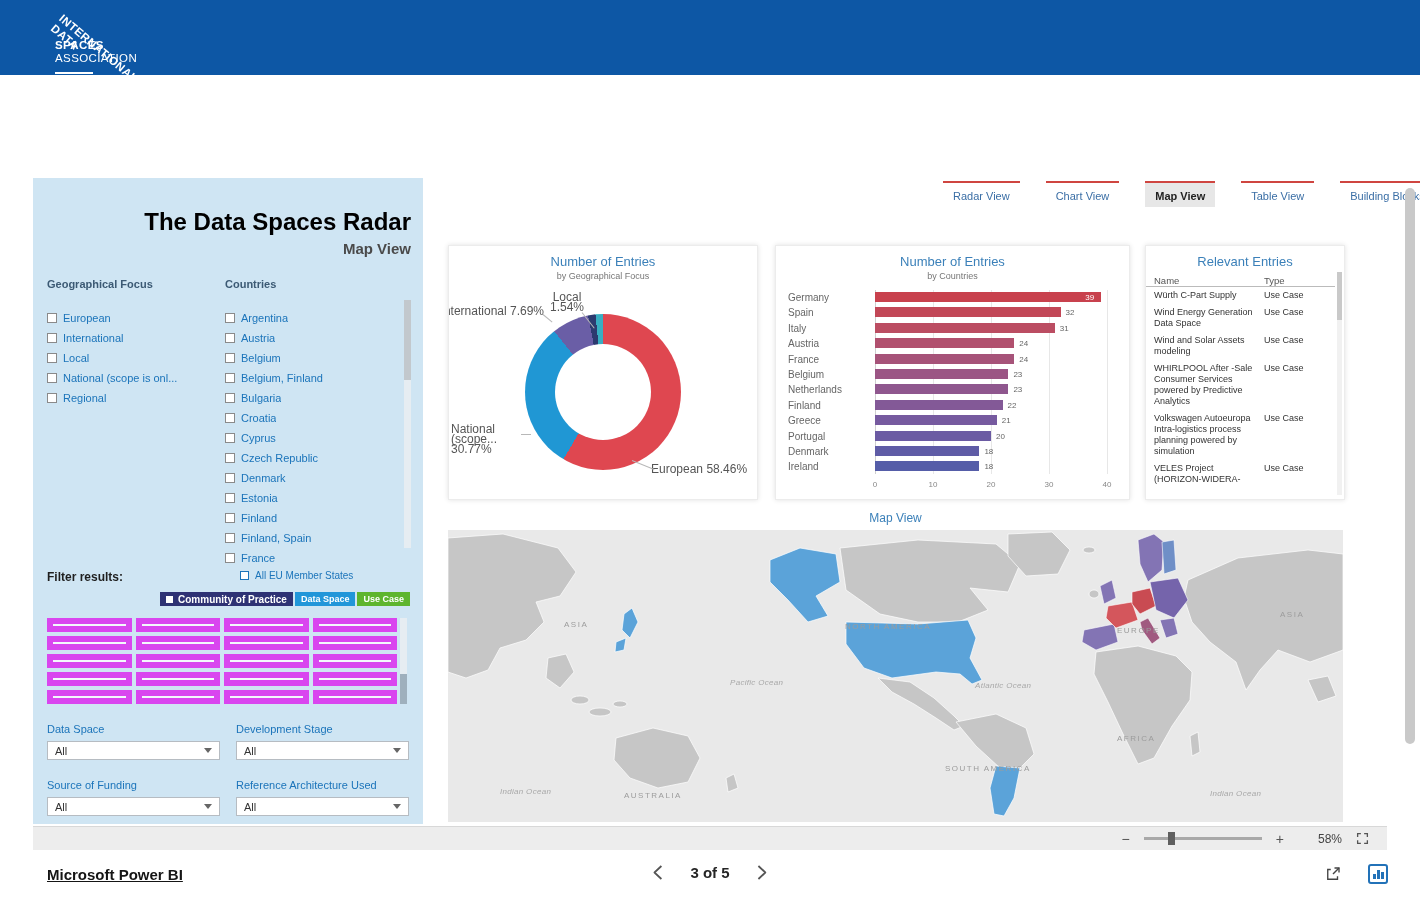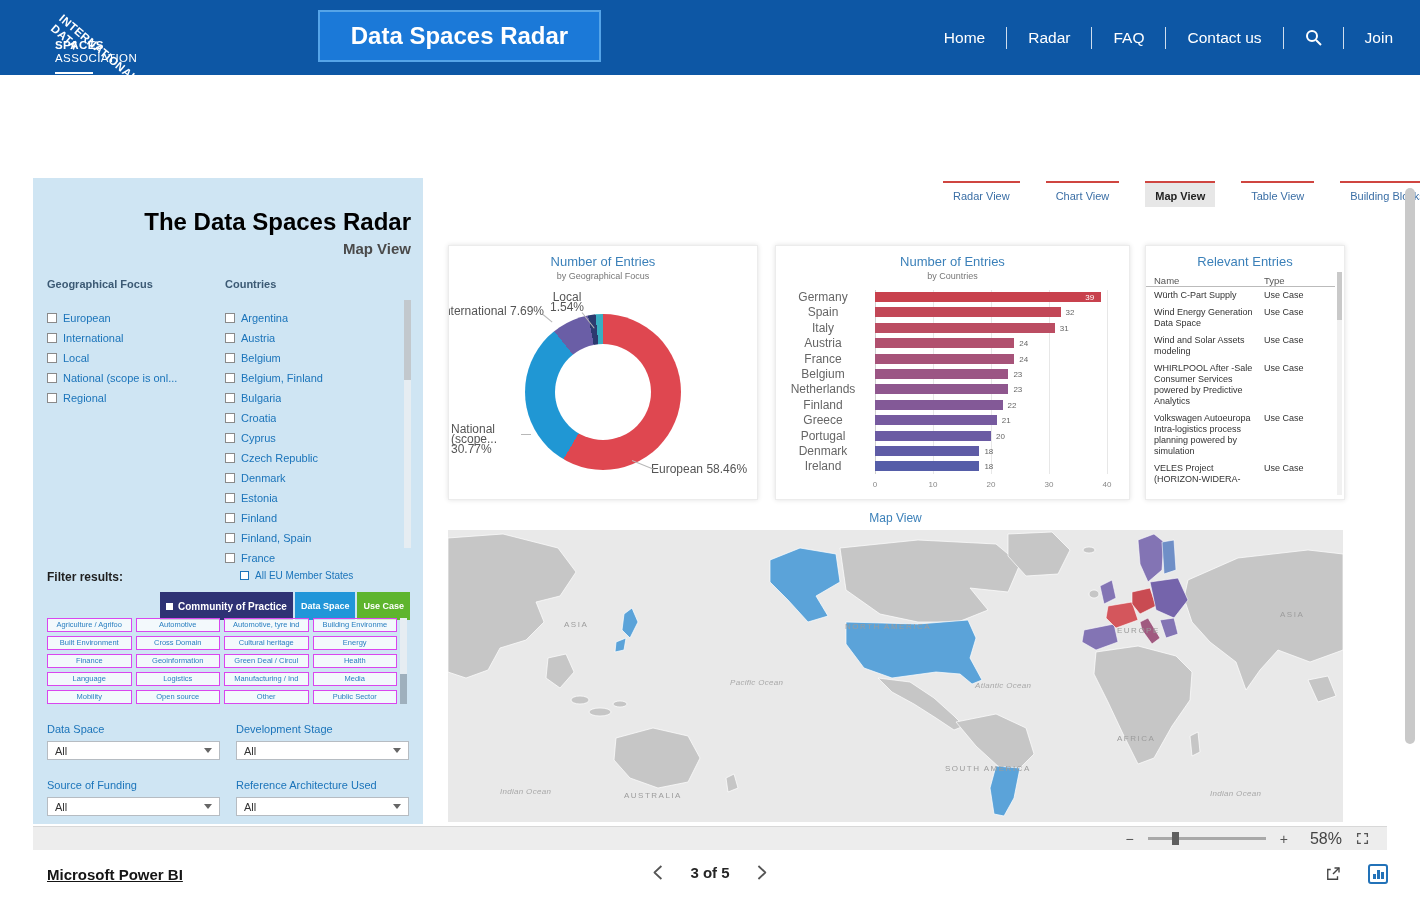--- a/index.html
+++ b/index.html
@@ -33,25 +33,25 @@
   .chk-row{display:flex;align-items:center;margin-bottom:8px;cursor:pointer;}
   .chk{width:10px;height:10px;background:#fff;border:1px solid #8a8a8a;margin-right:6px;flex:none;}
   .chk-lab{font-size:11px;color:#1b74ba;white-space:nowrap;overflow:hidden;}
   .v-scroll{position:absolute;right:0;top:22px;width:7px;height:248px;background:#e6edf2;}
   .v-thumb{position:absolute;left:0;top:0;width:7px;height:80px;background:#c2c8cd;}
   .filter-results{position:absolute;left:14px;top:392px;font-size:12px;font-weight:bold;color:#1f1f1f;}
   .eu-row{position:absolute;left:207px;top:392px;display:flex;align-items:center;cursor:pointer;}
   .eu-row .chk{width:9px;height:9px;border-color:#1b74ba;}
   .eu-row .chk-lab{font-size:10px;}
   .type-buttons{position:absolute;right:13px;top:414px;display:flex;gap:2px;}
-  .type-btn{height:28px;display:flex;align-items:center;gap:5px;color:#fff;font-size:9px;font-weight:bold;padding:0 6px;cursor:pointer;white-space:nowrap;}
+  .type-btn{height:14px;display:flex;align-items:center;gap:5px;color:#fff;font-size:9px;font-weight:bold;padding:0 6px;cursor:pointer;white-space:nowrap;}
   .type-btn.cop{font-size:10px;}
   .mini-chk{width:7px;height:7px;background:#fff;border:1px solid #fff;flex:none;}
   .tag-grid{position:absolute;left:14px;top:440px;width:350px;display:grid;grid-template-columns:repeat(4,1fr);gap:4px;}
-  .tag{height:14px;line-height:12px;font-size:7.5px;color:#2a7fc0;border:1px solid #d946ef;background:rgba(255,255,255,.75);text-align:center;overflow:hidden;white-space:nowrap;padding:0 2px;cursor:pointer;}
+  .tag{height:14px;line-height:12px;font-size:7.5px;color:#2a7fc0;border:6px solid #d946ef;background:rgba(255,255,255,.75);text-align:center;overflow:hidden;white-space:nowrap;padding:0 2px;cursor:pointer;}
   .tag-scroll{position:absolute;right:16px;top:440px;width:7px;height:86px;background:#e6edf2;}
   .tag-thumb{position:absolute;left:0;bottom:0;width:7px;height:30px;background:#9fb0bd;}
   .dropdowns{position:absolute;left:14px;top:545px;width:362px;display:grid;grid-template-columns:1fr 1fr;column-gap:16px;row-gap:19px;}
   .dd-label{font-size:11px;color:#1b74ba;margin-bottom:6px;white-space:nowrap;}
   .dd-select{height:19px;background:#fff;border:1px solid #b6bcc2;display:flex;align-items:center;justify-content:space-between;padding:0 7px;font-size:11px;color:#333;cursor:pointer;}
   .dd-chev{width:0;height:0;border-left:4px solid transparent;border-right:4px solid transparent;border-top:5px solid #666;}
 
   
   .report-tabs{position:absolute;left:943px;top:181px;display:flex;gap:26px;}
   .tab{border-top:2px solid #cf4540;padding:7px 10px 5px;font-size:11px;color:#3a6ea5;cursor:pointer;white-space:nowrap;}
@@ -78,21 +78,21 @@
   .l0{left:133px;top:66px;width:20px;transform:rotate(52deg);}
   .l1{left:94px;top:68px;width:12px;transform:rotate(40deg);}
   .l2{left:72px;top:188px;width:10px;}
   .l3{left:183px;top:214px;width:24px;transform:rotate(22deg);}
 
   
   .bar-plot{position:absolute;left:0;top:46px;width:355px;height:202px;}
   .gline{position:absolute;top:-2px;height:184px;width:1px;background:#e7e7e7;}
   .tick{position:absolute;top:188px;width:20px;text-align:center;font-size:8px;color:#888;}
   .bar-row{position:absolute;left:0;width:100%;height:10px;cursor:pointer;}
-  .bar-cat{position:absolute;left:0;top:1px;width:94px;font-size:12px;color:#666;text-align:center;line-height:9px;white-space:nowrap;}
+  .bar-cat{position:absolute;left:12px;top:1px;width:94px;font-size:10px;color:#666;text-align:left;line-height:9px;white-space:nowrap;}
   .bar-fill{position:absolute;left:99px;top:0;height:10px;}
   .bar-val{position:absolute;top:1px;font-size:8px;color:#666;line-height:9px;}
   .bar-val.inside{color:#fff;}
 
   
   .tbl{position:absolute;left:0;top:26px;right:9px;bottom:2px;overflow:hidden;}
   .tr{display:flex;padding:3px 0;cursor:pointer;}
   .tr.th{cursor:default;border-bottom:1px solid #bbb;padding-bottom:0;}
   .td-name{width:112px;padding-left:8px;padding-right:4px;font-size:9px;color:#333;line-height:11px;}
   .td-type{width:66px;padding-left:6px;font-size:9px;color:#333;line-height:11px;}
@@ -108,21 +108,21 @@
   .map-lab.ocean{font-style:italic;letter-spacing:.3px;color:#a8a8a8;}
   .cl0{left:116px;top:90px;} .cl1{left:397px;top:92px;} .cl2{left:669px;top:96px;}
   .cl3{left:669px;top:204px;} .cl4{left:497px;top:234px;} .cl5{left:176px;top:261px;} .cl6{left:832px;top:80px;}
   .ol0{left:282px;top:148px;} .ol1{left:527px;top:151px;} .ol2{left:52px;top:257px;} .ol3{left:762px;top:259px;}
 
   
   .report-bar{position:absolute;left:33px;top:826px;width:1354px;height:24px;background:#ededed;border-top:1px solid #d8d8d8;display:flex;align-items:center;justify-content:flex-end;padding-right:10px;}
   .zoom-btn{font-size:14px;color:#555;cursor:pointer;padding:0 6px;line-height:22px;}
   .zoom-track{width:118px;height:3px;background:#a9a9a9;position:relative;margin:0 8px;cursor:pointer;}
   .zoom-thumb{position:absolute;left:24px;top:-5px;width:7px;height:13px;background:#5f5f5f;cursor:pointer;}
-  .zoom-pct{font-size:16px;color:#444;margin:0 14px 0 16px;}
+  .zoom-pct{font-size:12px;color:#444;margin:0 14px 0 28px;}
   .fs-icon{cursor:pointer;display:flex;align-items:center;margin-right:8px;}
 
   
   .footer{position:absolute;left:0;top:850px;width:1420px;height:49px;background:#fff;}
   .brand{position:absolute;left:47px;top:16px;font-size:15px;font-weight:bold;color:#151515;text-decoration:underline;cursor:pointer;}
   .pager{position:absolute;left:50%;transform:translateX(-50%);top:14px;display:flex;align-items:center;gap:28px;}
   .pg-chev{cursor:pointer;display:flex;align-items:center;}
   .pg-text{font-size:15px;font-weight:bold;color:#252525;}
   .foot-icons{position:absolute;right:32px;top:14px;display:flex;align-items:center;gap:26px;}
   .share-icon{cursor:pointer;display:flex;}
@@ -138,34 +138,20 @@
 <body>
 
 <div class="navbar">
   <div class="logo">
     <div class="l1 b">INTERNATIONAL DATA</div>
     <div class="l2"><span class="b">SPACES</span> <span>ASSOCIATION</span></div>
     <div class="logo-bars">
         <i></i>
         <i></i>
       </div>
-  </div>
-  <div class="title-box">
-    <span>Data Spaces Radar</span>
-  </div>
-  <div class="nav">
-    <span class="nav-links"><span class="nav-link">Home</span><span class="nav-divider"></span><span class="nav-link">Radar</span><span class="nav-divider"></span><span class="nav-link">FAQ</span><span class="nav-divider"></span><span class="nav-link">Contact us</span><span class="nav-divider"></span></span>
-    <span class="nav-search">
-      <svg width="17" height="17" viewBox="0 0 17 17" fill="none" stroke="#fff" stroke-width="2">
-          <circle cx="7" cy="7" r="5"></circle>
-          <line x1="11" y1="11" x2="16" y2="16"></line>
-        </svg>
-    </span>
-    <span class="nav-divider"></span>
-    <span class="nav-link">Join</span>
   </div>
 </div>
 
 <div class="sidebar">
   <div class="sb-title">The Data Spaces Radar</div>
   <div class="sb-sub">Map View</div>
 
   <div class="sb-filters">
     <div class="f-col1">
       <div class="f-head">Geographical Focus</div>

